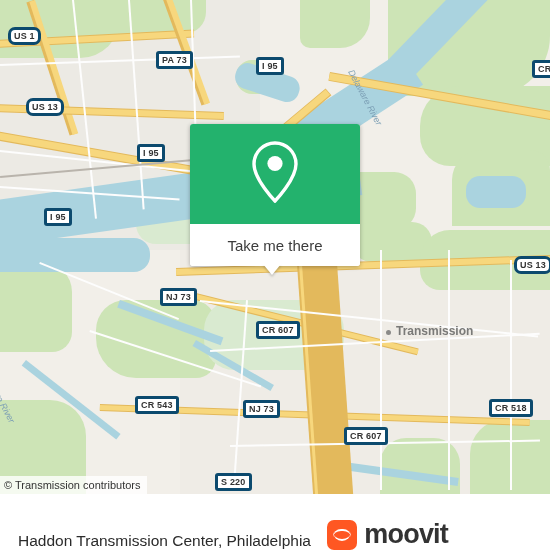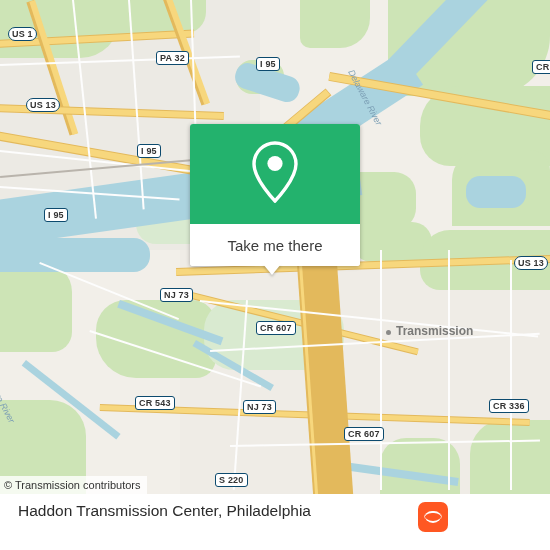--- a/index.html
+++ b/index.html
@@ -31,21 +31,21 @@
   .road { position: absolute; background: #ffffff; transform-origin: 0 0; }
   .motor { background: #f7d77d; }
   .motor-case { background: #e3b95c; }
   .prim  { background: #fdfdfd; }
   .rail  { background: #b9b4ac; }
 
   
   .shield {
     position: absolute;
     background: #ffffff;
-    border: 1px solid #0c4a6e;
+    border: 3px solid #0c4a6e;
     border-radius: 3px;
     font-size: 9px;
     font-weight: bold;
     color: #333333;
     padding: 1px 3px;
     line-height: 10px;
     white-space: nowrap;
     letter-spacing: 0.2px;
   }
   .shield.round { border-radius: 7px; }
@@ -116,21 +116,21 @@
     filter: drop-shadow(0 2px 1px rgba(0,0,0,0.18));
   }
 
   
   .footer {
     position: absolute;
     left: 0; top: 494px;
     width: 464px; height: 56px;
     background: #ffffff;
     display: flex;
-    align-items: flex-start;
+    align-items: flex-end;
     justify-content: space-between;
     padding: 8px 16px 0 18px;
   }
   .footer-title {
     font-size: 15.5px;
     color: #2b2b2b;
   }
   .brand {
     display: flex;
     align-items: center;
@@ -250,32 +250,32 @@
 
     <div class="road rail" style="left:0px;top:176px;width:240px;height:1.5px;transform:rotate(-5deg);"></div>
 
     <div class="riverlabel" style="left:355px;top:68px;transform:rotate(62deg);transform-origin:0 0;">Delaware River</div>
     <div class="riverlabel" style="left:2px;top:392px;transform:rotate(62deg);transform-origin:0 0;">re River</div>
 
     <div class="placelabel" style="left:396px;top:324px;">Transmission</div>
     <div style="position:absolute;left:386px;top:330px;width:5px;height:5px;border-radius:50%;background:#8a8a88;"></div>
 
     <div class="shield round" style="left:8px;top:27px;">US 1</div>
-    <div class="shield" style="left:156px;top:51px;">PA 32</div>
+    <div class="shield" style="left:156px;top:51px;">PA 73</div>
     <div class="shield" style="left:256px;top:57px;">I 95</div>
     <div class="shield" style="left:532px;top:60px;">CR</div>
     <div class="shield round" style="left:26px;top:98px;">US 13</div>
     <div class="shield" style="left:137px;top:144px;">I 95</div>
     <div class="shield" style="left:44px;top:208px;">I 95</div>
     <div class="shield round" style="left:514px;top:256px;">US 13</div>
     <div class="shield" style="left:160px;top:288px;">NJ 73</div>
     <div class="shield" style="left:256px;top:321px;">CR 607</div>
     <div class="shield" style="left:135px;top:396px;">CR 543</div>
     <div class="shield" style="left:243px;top:400px;">NJ 73</div>
-    <div class="shield" style="left:489px;top:399px;">CR 336</div>
+    <div class="shield" style="left:489px;top:399px;">CR 518</div>
     <div class="shield" style="left:344px;top:427px;">CR 607</div>
     <div class="shield" style="left:215px;top:473px;">S 220</div>
 
     <div class="popup">
       <div class="popup-top">
         <span class="pin">
           <svg width="48" height="62" viewBox="0 0 48 62">
             <path d="M24 2C12.4 2 3 11.4 3 23c0 15.5 21 37 21 37s21-21.5 21-37C45 11.4 35.6 2 24 2z" fill="none" stroke="#ffffff" stroke-width="3.4"></path>
             <circle cx="24" cy="22.5" r="7.6" fill="#ffffff"></circle>
           </svg>
@@ -285,16 +285,17 @@
     </div>
     <div class="popup-tail"></div>
 
     <div class="attrib">© Transmission contributors</div>
   </div>
 
   <div class="footer">
     <div class="footer-title">Haddon Transmission Center, Philadelphia</div>
     <div class="brand">
       <div class="brand-mark"></div>
+      <div class="brand-text">moovit</div>
     </div>
   </div>
 
 </div>
 
 </body></html>

